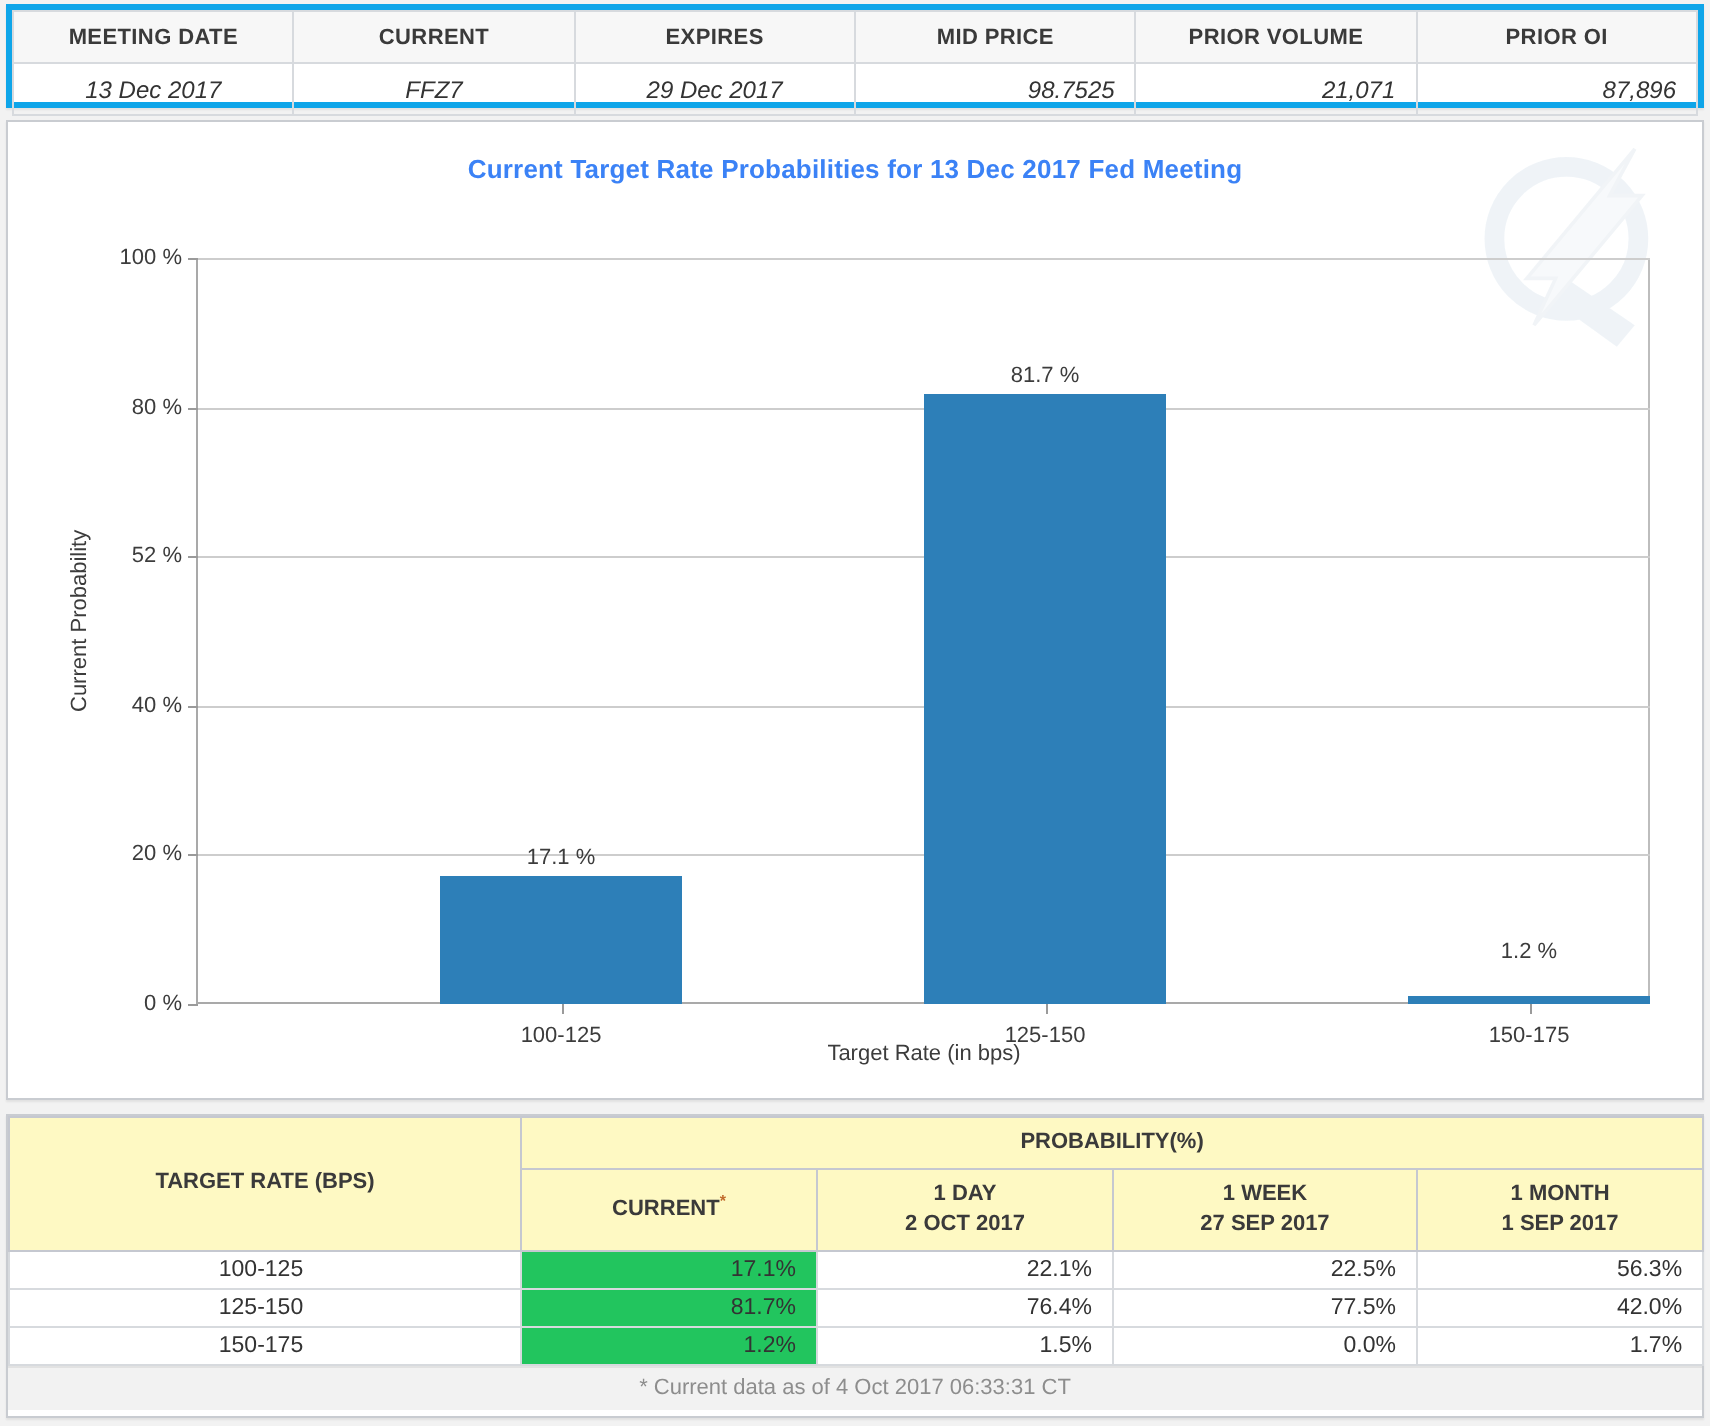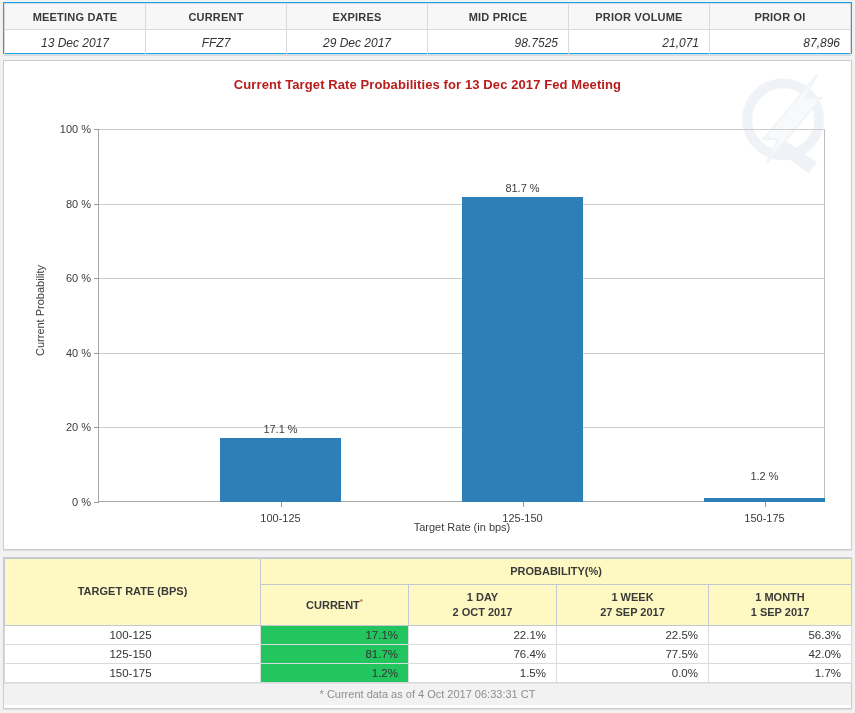--- a/index.html
+++ b/index.html
@@ -18,21 +18,21 @@
     height: 713px;
     background: #f2f2f2;
   }
 
   
   .top-panel {
     position: absolute;
     left: 3px; top: 2px;
     width: 849px; height: 52px;
     background: #ffffff;
-    border: 1px solid #0ea5e9;
+    border: 3px solid #0ea5e9;
     box-shadow: 0 1px 1px rgba(0,0,0,0.07);
   }
   table.summary {
     width: 100%;
     height: 100%;
     border-collapse: collapse;
     table-layout: fixed;
   }
   table.summary th {
     background: #f7f7f7;
@@ -67,21 +67,21 @@
     border: 1px solid #c9ccd1;
     box-shadow: 0 1px 1px rgba(0,0,0,0.07);
     overflow: hidden;
   }
   .chart-title {
     position: absolute;
     left: 0; right: 0; top: 16px;
     text-align: center;
     font-size: 13px;
     font-weight: bold;
-    color: #b91c1c;
+    color: #3b82f6;
     letter-spacing: 0.1px;
   }
 
   
   .plot {
     position: absolute;
     left: 95px;   
     top:  68px;   
     width: 726px; 
     height: 373px;
@@ -277,21 +277,21 @@
       <div class="gridline" style="top:0px;"></div>
       <div class="tick-mark" style="top:0px;"></div>
       <div class="tick-label" style="top:0px;">100 %</div>
 
       <div class="gridline" style="top:74.6px;"></div>
       <div class="tick-mark" style="top:74.6px;"></div>
       <div class="tick-label" style="top:74.6px;">80 %</div>
 
       <div class="gridline" style="top:149.2px;"></div>
       <div class="tick-mark" style="top:149.2px;"></div>
-      <div class="tick-label" style="top:149.2px;">60 %</div>
+      <div class="tick-label" style="top:149.2px;">52 %</div>
 
       <div class="gridline" style="top:223.8px;"></div>
       <div class="tick-mark" style="top:223.8px;"></div>
       <div class="tick-label" style="top:223.8px;">40 %</div>
 
       <div class="gridline" style="top:298.4px;"></div>
       <div class="tick-mark" style="top:298.4px;"></div>
       <div class="tick-label" style="top:298.4px;">20 %</div>
 
       <div class="axis-baseline"></div>

